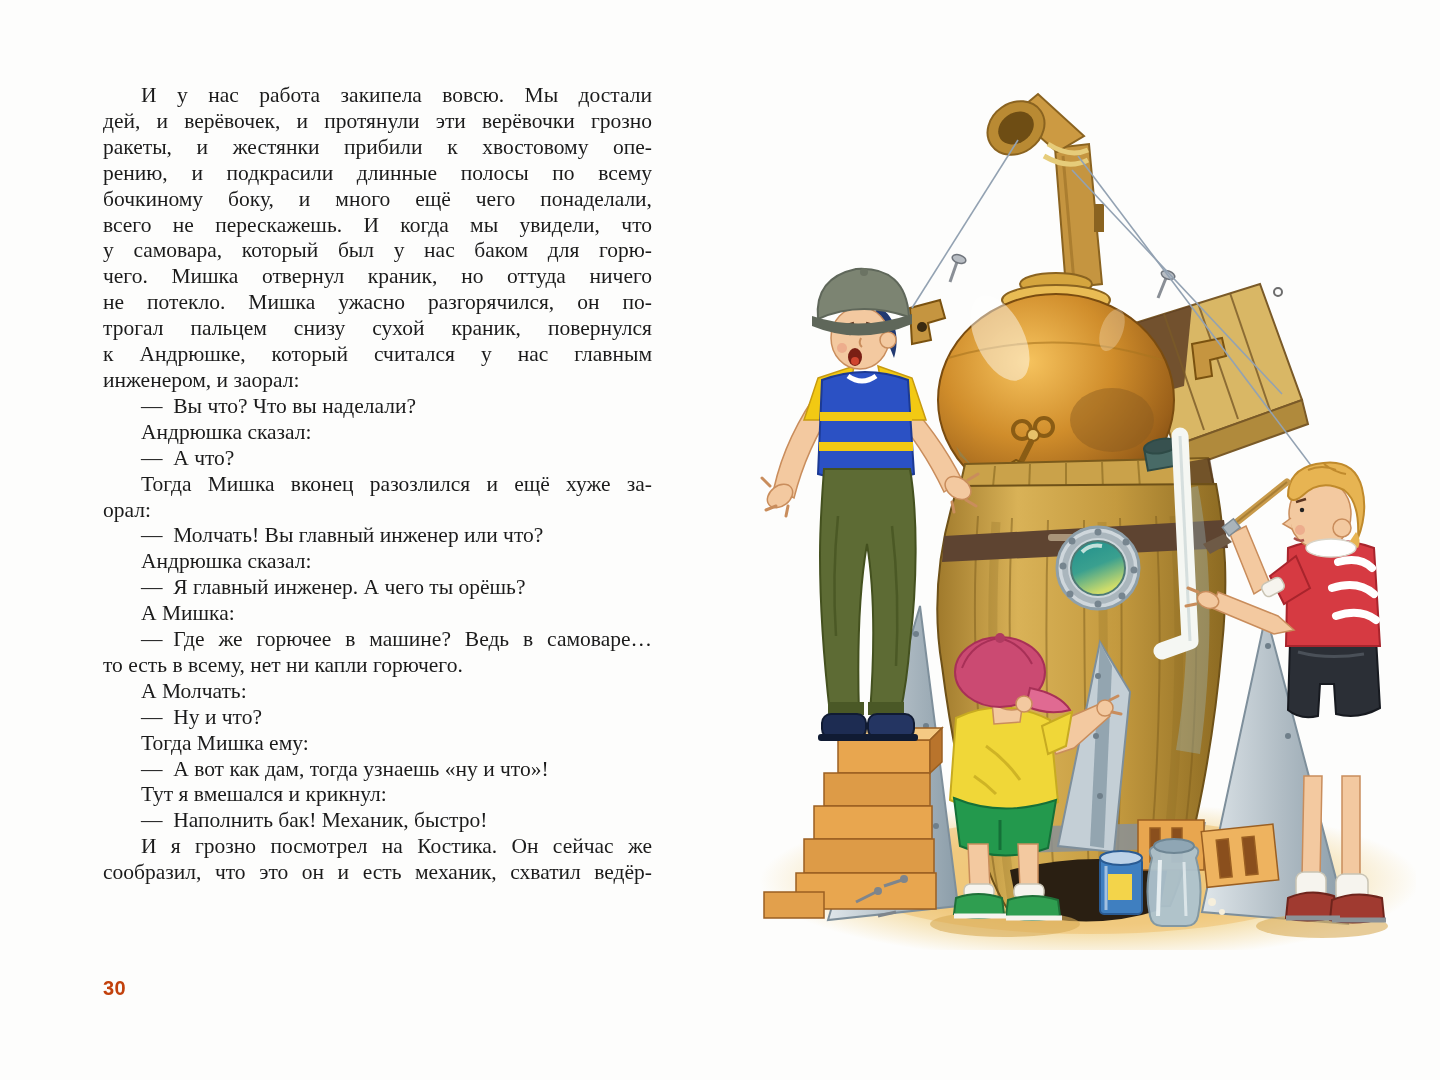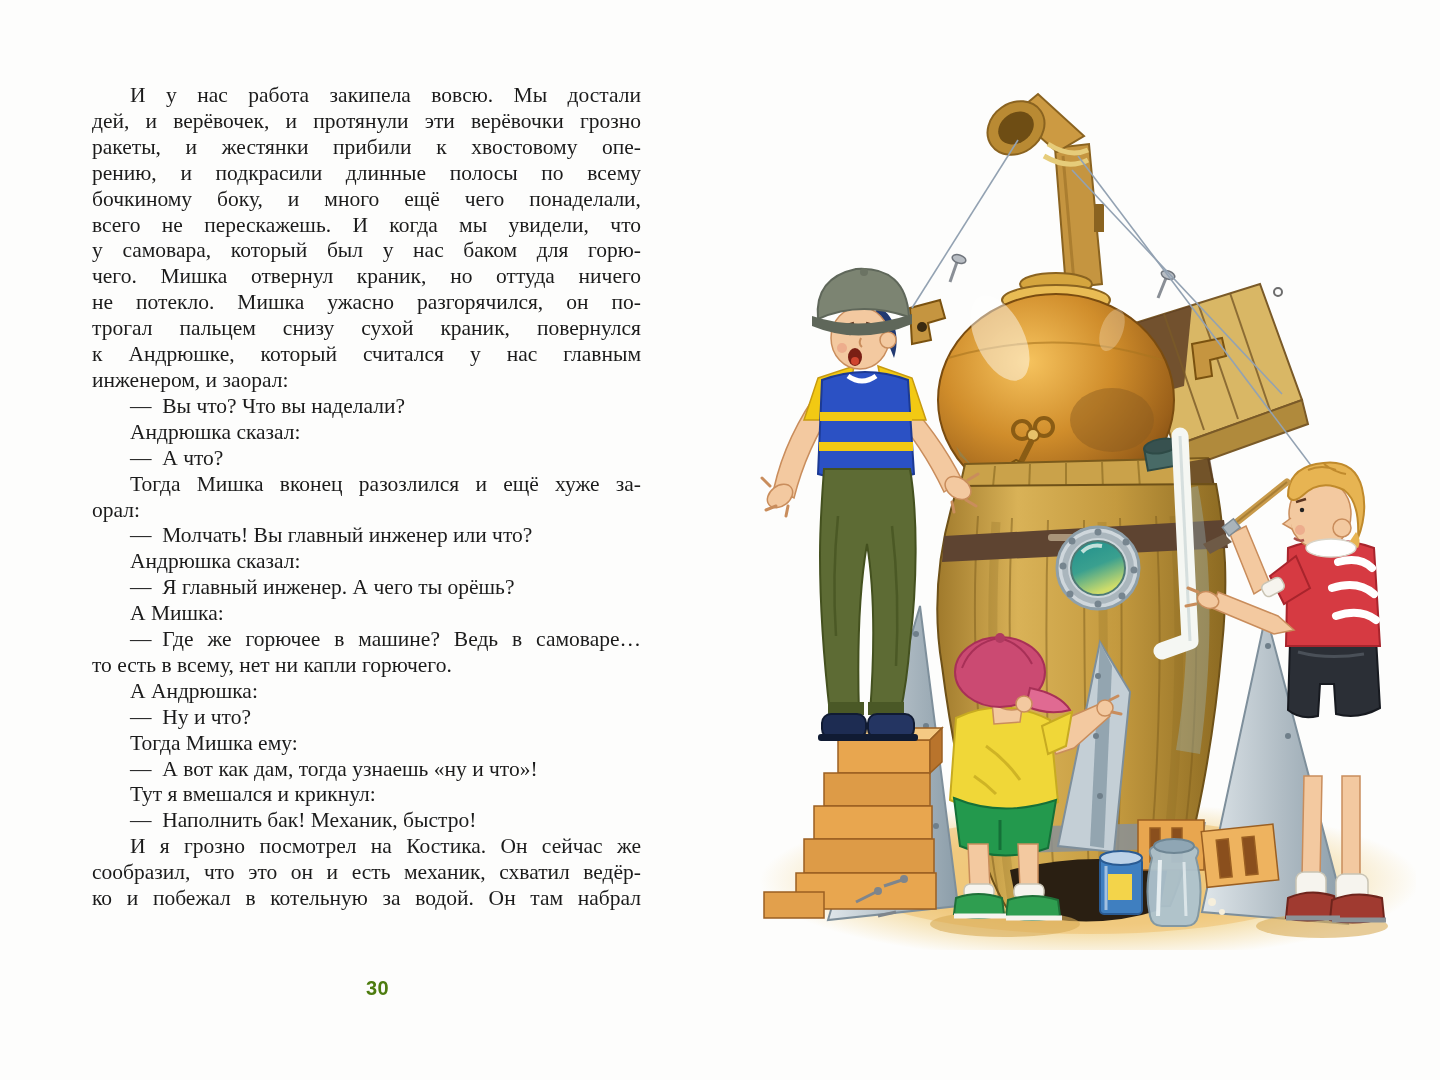--- a/index.html
+++ b/index.html
@@ -2,30 +2,30 @@
 <html lang="ru"><head>
 <meta charset="utf-8">
 <style>
   html,body{margin:0;padding:0;}
   body{width:1440px;height:1080px;background:#ffffff;overflow:hidden;}
   .page{
     position:relative;width:1440px;height:1080px;background:#fdfdfc;
     font-family:"Liberation Serif","DejaVu Serif",serif;color:#1b1b1b;
   }
   .text-column{
-    position:absolute;left:92px;top:83px;width:549px;
+    position:absolute;left:103px;top:83px;width:549px;
     font-size:21.5px;line-height:25.9px;
   }
   .line{white-space:pre-wrap;}
   .line.justify{text-align:justify;text-align-last:justify;}
   .line.indent{text-indent:38px;}
   .page-number{
-    position:absolute;left:103px;top:977px;width:549px;text-align:center;
+    position:absolute;left:103px;top:977px;width:549px;text-align:left;
     font-family:"Liberation Sans","DejaVu Sans",sans-serif;
-    font-size:20px;font-weight:600;color:#4d7c0f;letter-spacing:.5px;
+    font-size:20px;font-weight:600;color:#c2410c;letter-spacing:.5px;
   }
   .illustration{position:absolute;left:760px;top:86px;width:656px;height:864px;}
   .illustration svg{width:100%;height:100%;display:block;}
 </style>
 </head>
 <body>
 
 <div class="page">
 
   <div class="text-column">
@@ -46,29 +46,28 @@
       <div class="line indent">Андрюшка сказал:</div>
       <div class="line indent">— А что?</div>
       <div class="line indent justify">Тогда Мишка вконец разозлился и ещё хуже за-</div>
       <div class="line">орал:</div>
       <div class="line indent">— Молчать! Вы главный инженер или что?</div>
       <div class="line indent">Андрюшка сказал:</div>
       <div class="line indent">— Я главный инженер. А чего ты орёшь?</div>
       <div class="line indent">А Мишка:</div>
       <div class="line indent justify">— Где же горючее в машине? Ведь в самоваре…</div>
       <div class="line">то есть в всему, нет ни капли горючего.</div>
-      <div class="line indent">А Андрюшка:</div>
+      <div class="line indent">А Молчать:</div>
       <div class="line indent">— Ну и что?</div>
       <div class="line indent">Тогда Мишка ему:</div>
       <div class="line indent">— А вот как дам, тогда узнаешь «ну и что»!</div>
       <div class="line indent">Тут я вмешался и крикнул:</div>
       <div class="line indent">— Наполнить бак! Механик, быстро!</div>
       <div class="line indent justify">И я грозно посмотрел на Костика. Он сейчас же</div>
       <div class="line justify">сообразил, что это он и есть механик, схватил ведёр-</div>
-      <div class="line justify">ко и побежал в котельную за водой. Он там набрал</div>
     </div>
 
   <div class="page-number">30</div>
 
   <div class="illustration">
     <svg viewBox="0 0 656 864" xmlns="http://www.w3.org/2000/svg">
       <defs>
         <radialGradient id="sandG" cx="50%" cy="50%" r="50%">
           <stop offset="0%" stop-color="#f0c979"></stop>
           <stop offset="55%" stop-color="#f2d694"></stop>

